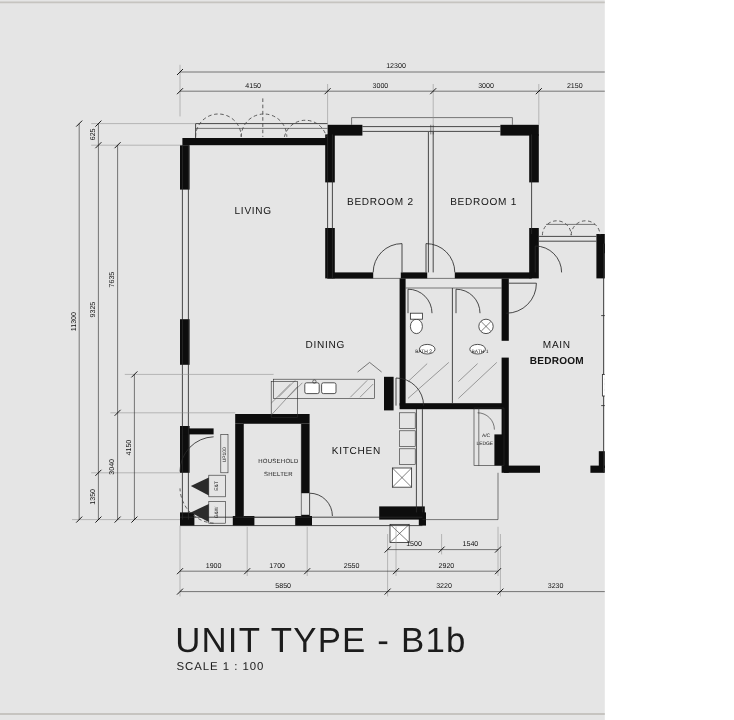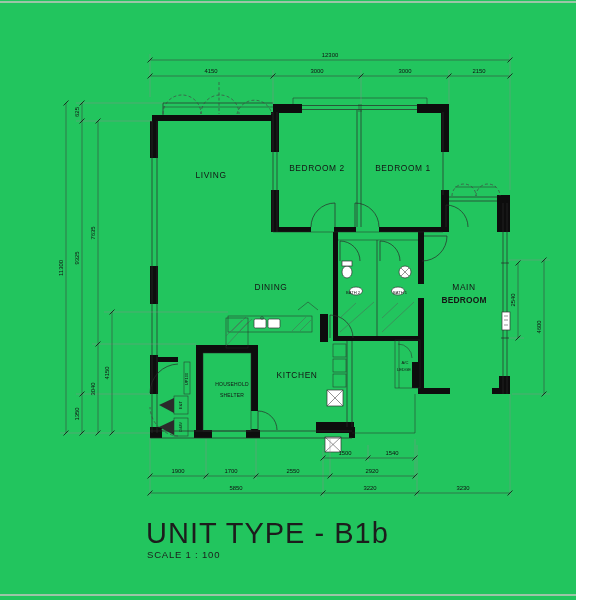--- a/index.html
+++ b/index.html
@@ -1,16 +1,16 @@
 <!DOCTYPE html>
 <html><head>
 <meta charset="utf-8">
 <style>
   html,body{margin:0;padding:0;background:#ffffff;}
-  #stage{position:relative;width:576px;height:600px;background:#22c55e;overflow:hidden;
+  #stage{position:relative;width:504px;height:600px;background:#e5e5e5;overflow:hidden;
          font-family:"Liberation Sans", sans-serif;}
   svg{display:block;}
   .blk{fill:#0d0d0d;stroke:none;}
   .t{stroke:#2a2a2a;stroke-width:.7;fill:none;}
   .t2{stroke:#2a2a2a;stroke-width:.5;fill:none;}
   .dash{stroke:#444;stroke-width:.7;fill:none;stroke-dasharray:3 2.2;}
   .d{stroke:#3a3a3a;stroke-width:.55;fill:none;}
   .ext{stroke:#8a8a8a;stroke-width:.45;fill:none;}
   .tk{stroke:#111;stroke-width:.8;}
   .dt{font-size:5.9px;fill:#111;text-anchor:middle;}

